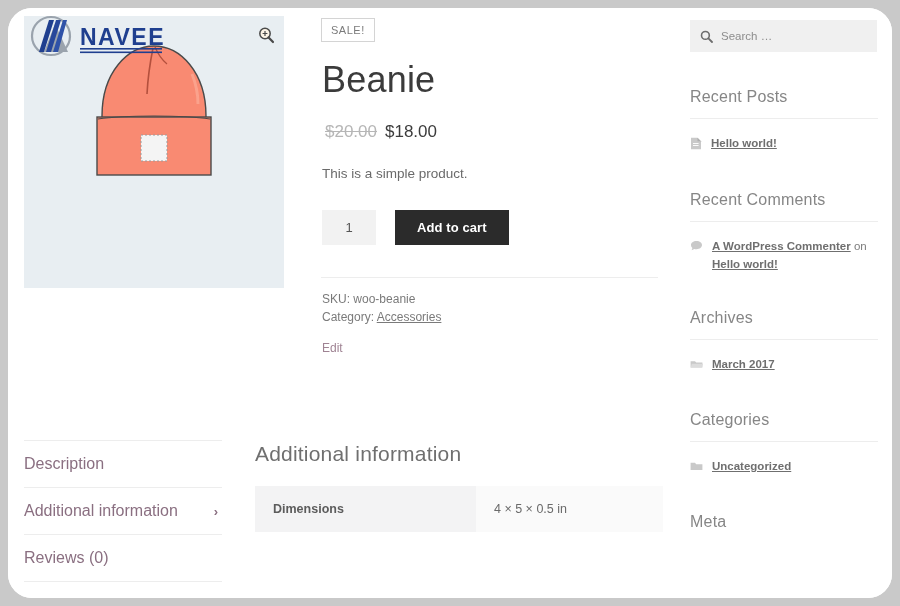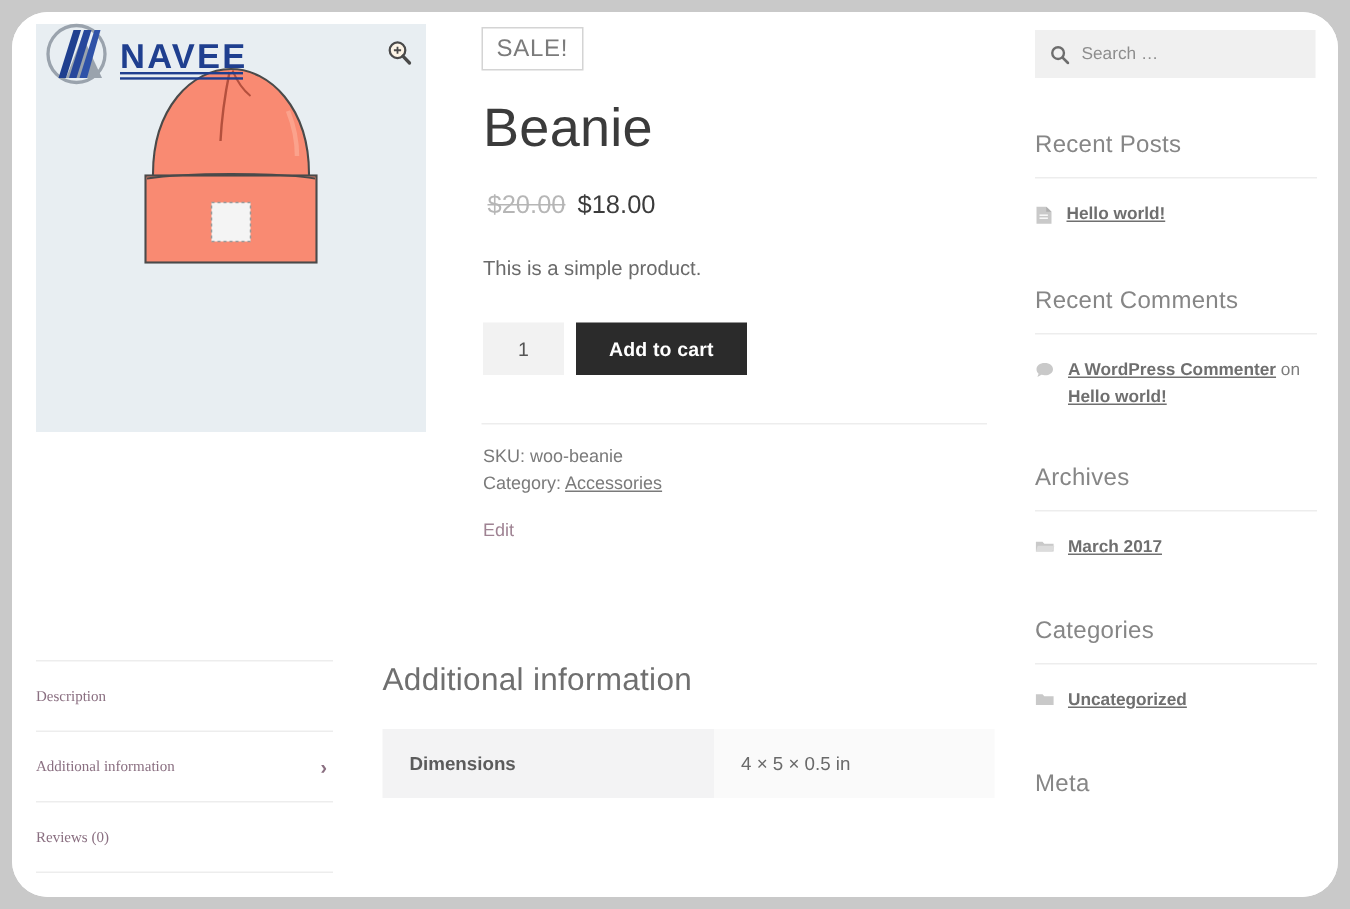--- a/index.html
+++ b/index.html
@@ -61,21 +61,21 @@
   .summary {
     position: absolute;
     left: 313px;
     top: 10px;
     width: 345px;
   }
   .sale-badge {
     display: inline-block;
     border: 1px solid #d4d4d4;
     color: #7b7b7b;
-    font-size: 16px;
+    font-size: 11px;
     letter-spacing: .5px;
     padding: 6px 9px 5px;
     line-height: 1;
     background: #fff;
   }
   .product-title {
     font-size: 36px;
     font-weight: 300;
     color: #3b3b3b;
     margin: 18px 0 0 1px;
@@ -112,21 +112,21 @@
     background: #f2f2f2;
     border: none;
     text-align: center;
     font-size: 13px;
     color: #555;
     font-family: "Liberation Sans", sans-serif;
     outline: none;
     padding: 0;
   }
   .add-to-cart {
-    margin-left: 8px;
+    margin-left: 19px;
     background: #2b2b2b;
     color: #fff;
     border: none;
     font-size: 13px;
     font-weight: bold;
     padding: 0 22px;
     height: 35px;
     cursor: pointer;
     font-family: "Liberation Sans", sans-serif;
     letter-spacing: .1px;
@@ -169,23 +169,22 @@
   }
   .tabs li {
     border-bottom: 1px solid #ededed;
     height: 46px;
     display: flex;
     align-items: center;
     justify-content: space-between;
     cursor: pointer;
   }
   .tabs li span.lbl {
-    font-size: 10px;
+    font-size: 16px;
     color: #8a6f81;
-    font-family: Liberation Serif, serif;
   }
   .tabs li .chev {
     color: #8a6f81;
     font-size: 13px;
     font-weight: bold;
     margin-right: 4px;
   }
 
   
   .panel {

